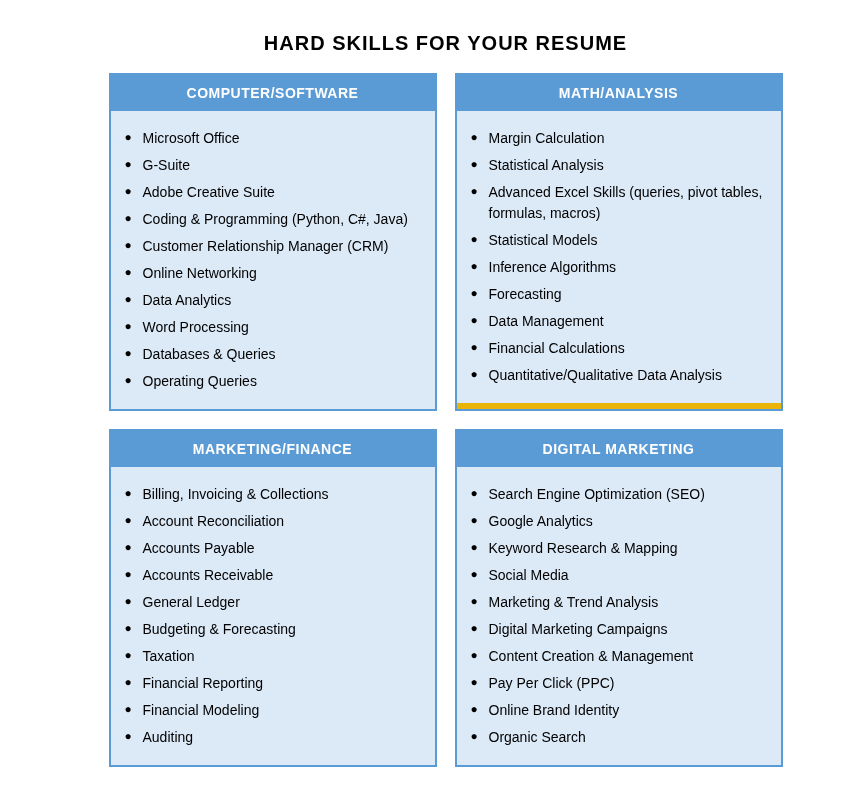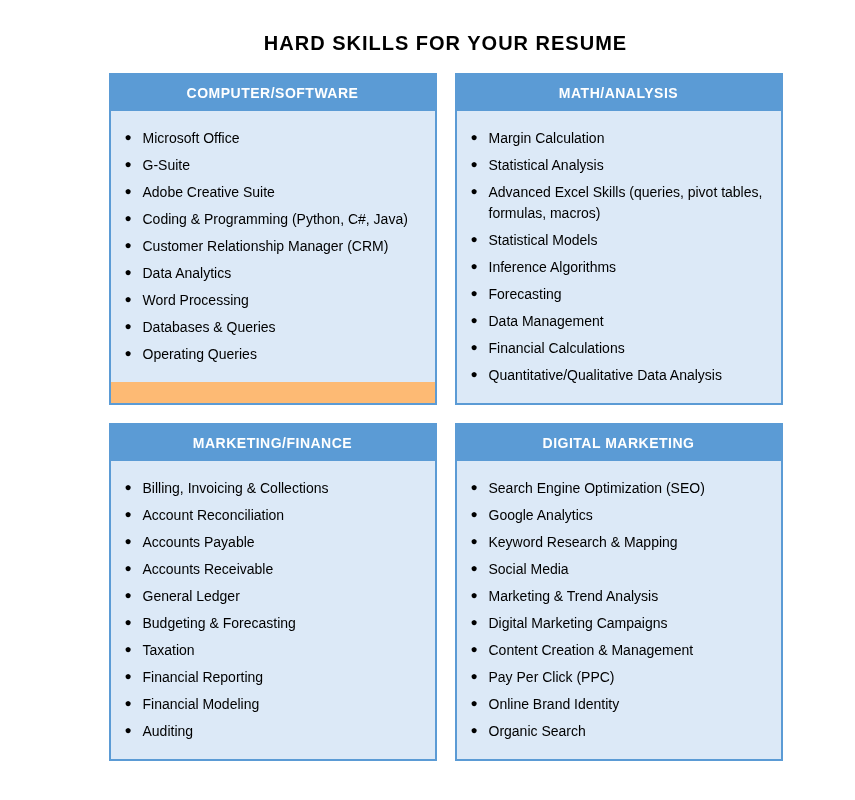--- a/index.html
+++ b/index.html
@@ -26,21 +26,21 @@
       padding: 12px 0 18px 0;
       letter-spacing: 1px;
     }
     .grid {
       display: grid;
       grid-template-columns: 1fr 1fr;
       gap: 18px;
     }
     .category-box {
       border: 2px solid #5b9bd5;
-      background: #fdba74;
+      background: #eab308;
     }
     .category-header {
       background: #5b9bd5;
       color: #ffffff;
       text-align: center;
       font-weight: bold;
       font-size: 14px;
       padding: 10px 8px;
       letter-spacing: 0.5px;
     }
@@ -80,20 +80,21 @@
 
   <div class="category-box">
         <div class="category-header">COMPUTER/SOFTWARE</div>
         <div class="category-body">
           <ul>
             <li>Microsoft Office</li>
             <li>G-Suite</li>
             <li>Adobe Creative Suite</li>
             <li>Coding &amp; Programming (Python, C#, Java)</li>
             <li>Customer Relationship Manager (CRM)</li>
+            <li>Online Networking</li>
             <li>Data Analytics</li>
             <li>Word Processing</li>
             <li>Databases &amp; Queries</li>
             <li>Operating Queries</li>
           </ul>
         </div>
       </div>
       <div class="category-box">
         <div class="category-header">MATH/ANALYSIS</div>
         <div class="category-body">

